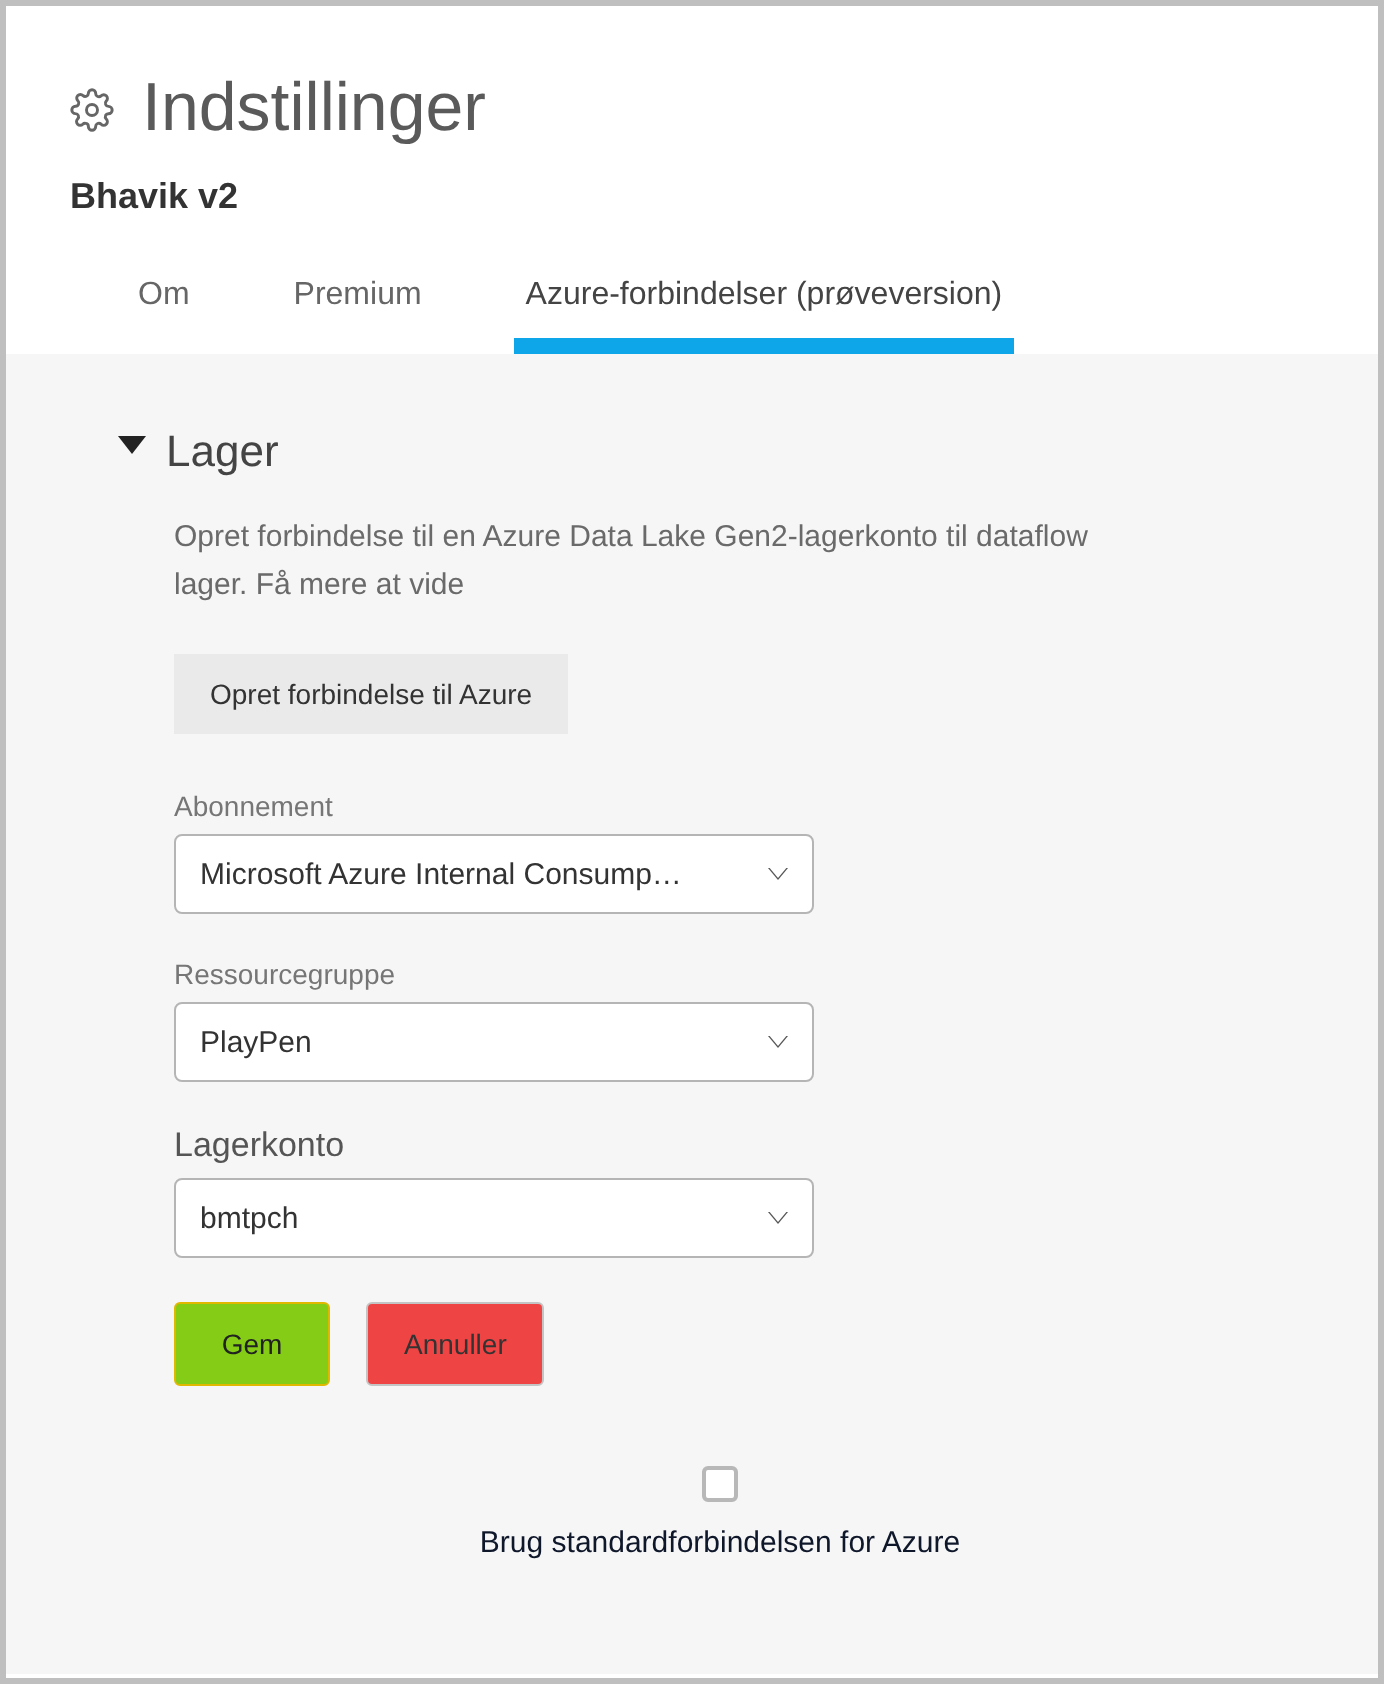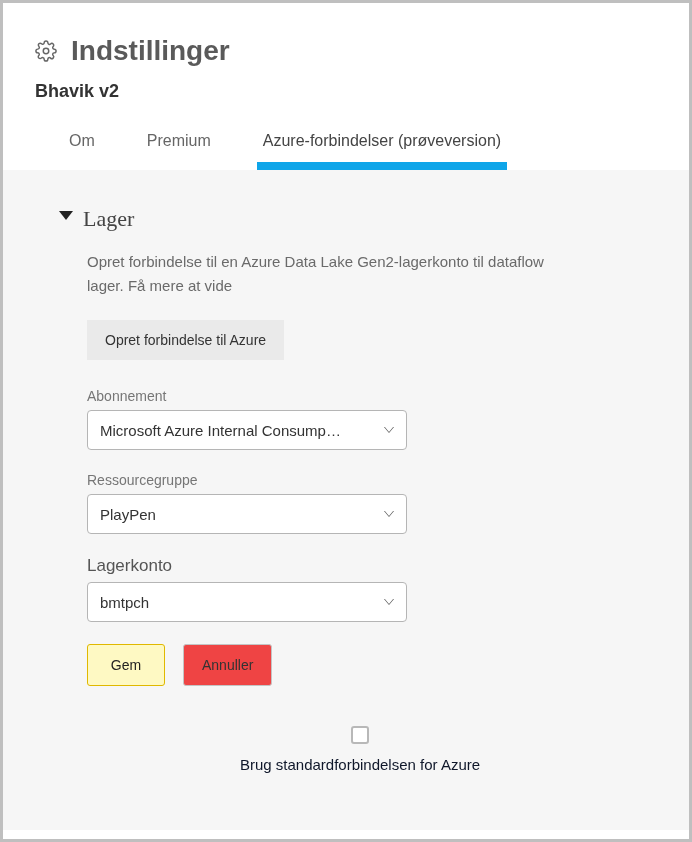--- a/index.html
+++ b/index.html
@@ -16,22 +16,22 @@
       background: #fff;
     }
     .title-row {
       display: flex;
       align-items: center;
       gap: 14px;
       margin-bottom: 14px;
     }
     .gear-icon svg { display: block; }
     .page-title {
-      font-size: 28px;
-      font-weight: 700;
+      font-size: 34px;
+      font-weight: 400;
       color: #5a5a5a;
     }
     .subtitle {
       font-size: 18px;
       font-weight: 600;
       color: #333;
       margin-bottom: 22px;
     }
     .tabs {
       display: flex;
@@ -64,21 +64,20 @@
       width: 0; height: 0;
       border-left: 7px solid transparent;
       border-right: 7px solid transparent;
       border-top: 9px solid #222;
       transform: translateY(-4px);
     }
     .section-title {
       font-size: 22px;
       color: #444;
       font-weight: 400;
-      font-family: Liberation Serif, serif;
     }
     .section-body { padding-left: 28px; }
     .desc {
       font-size: 15px;
       color: #6a6a6a;
       line-height: 1.6;
       margin-bottom: 22px;
       max-width: 480px;
       margin-top: 14px;
     }
@@ -141,21 +140,21 @@
       height: 42px;
       padding: 0 18px;
       font-size: 14px;
       border-radius: 3px;
       cursor: pointer;
       display: flex;
       align-items: center;
       justify-content: center;
     }
     .btn-primary {
-      background: #fef9c3;
+      background: #84cc16;
       border: 1px solid #e0b800;
       color: #222;
     }
     .btn-secondary {
       background: #ef4444;
       border: 1px solid #c4c4c4;
       color: #333;
     }
     .checkbox-row {
       display: flex;

